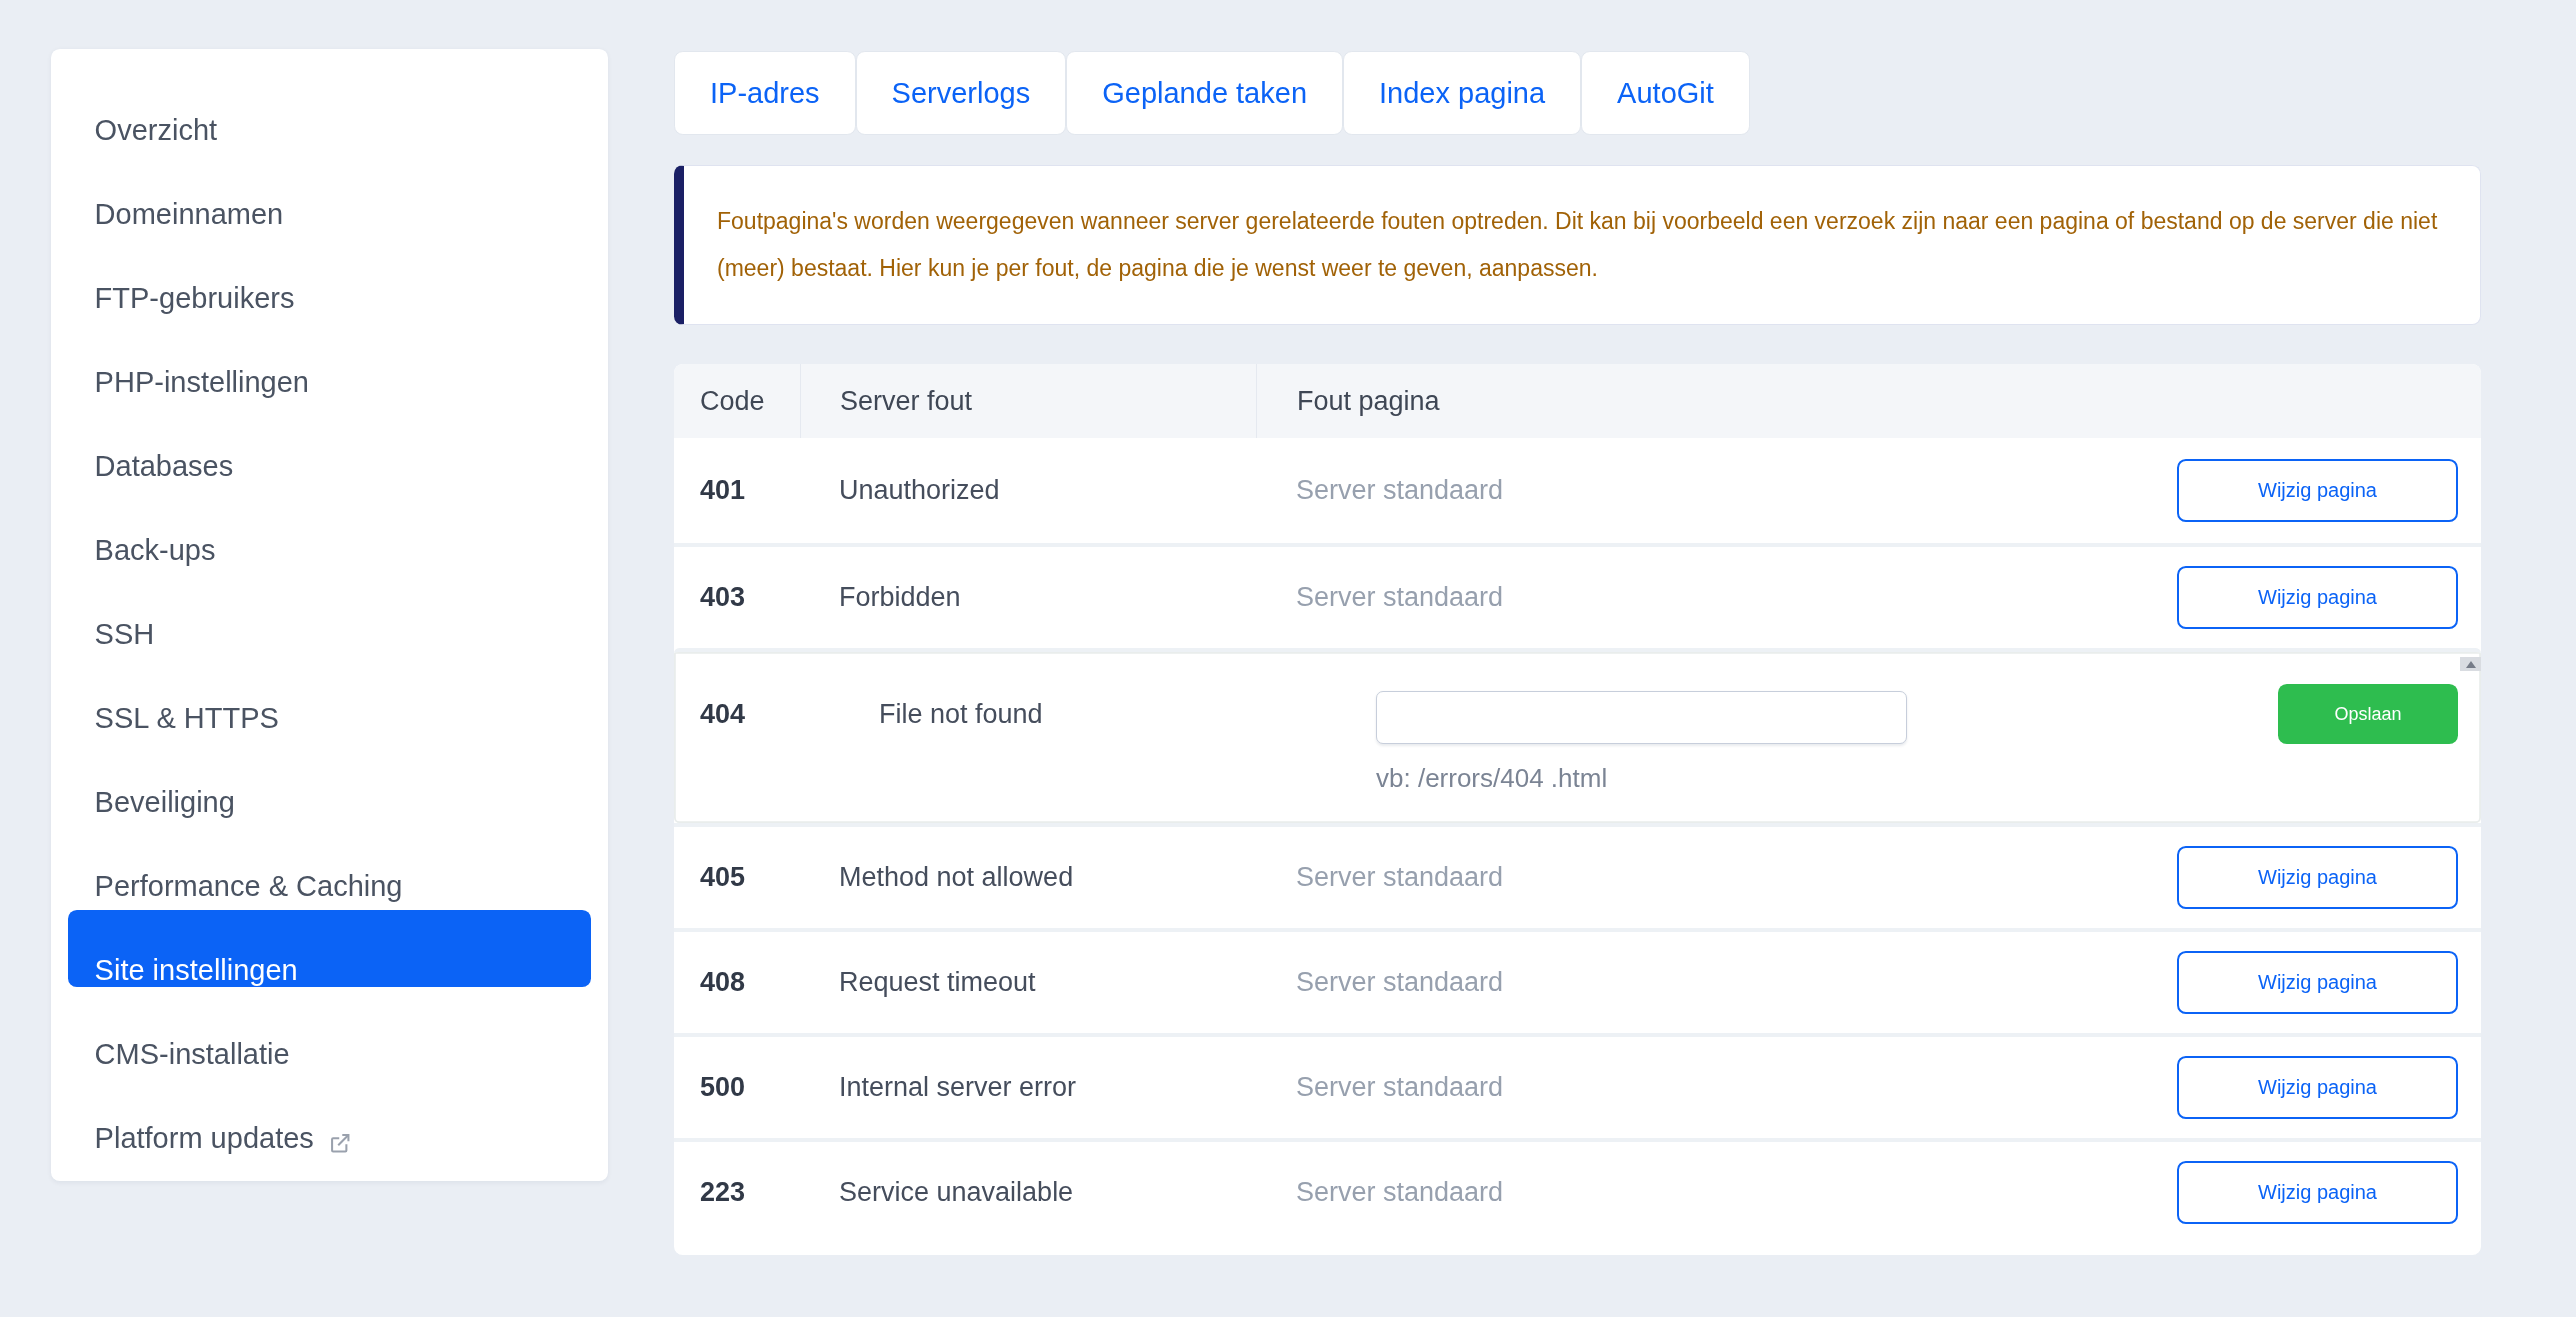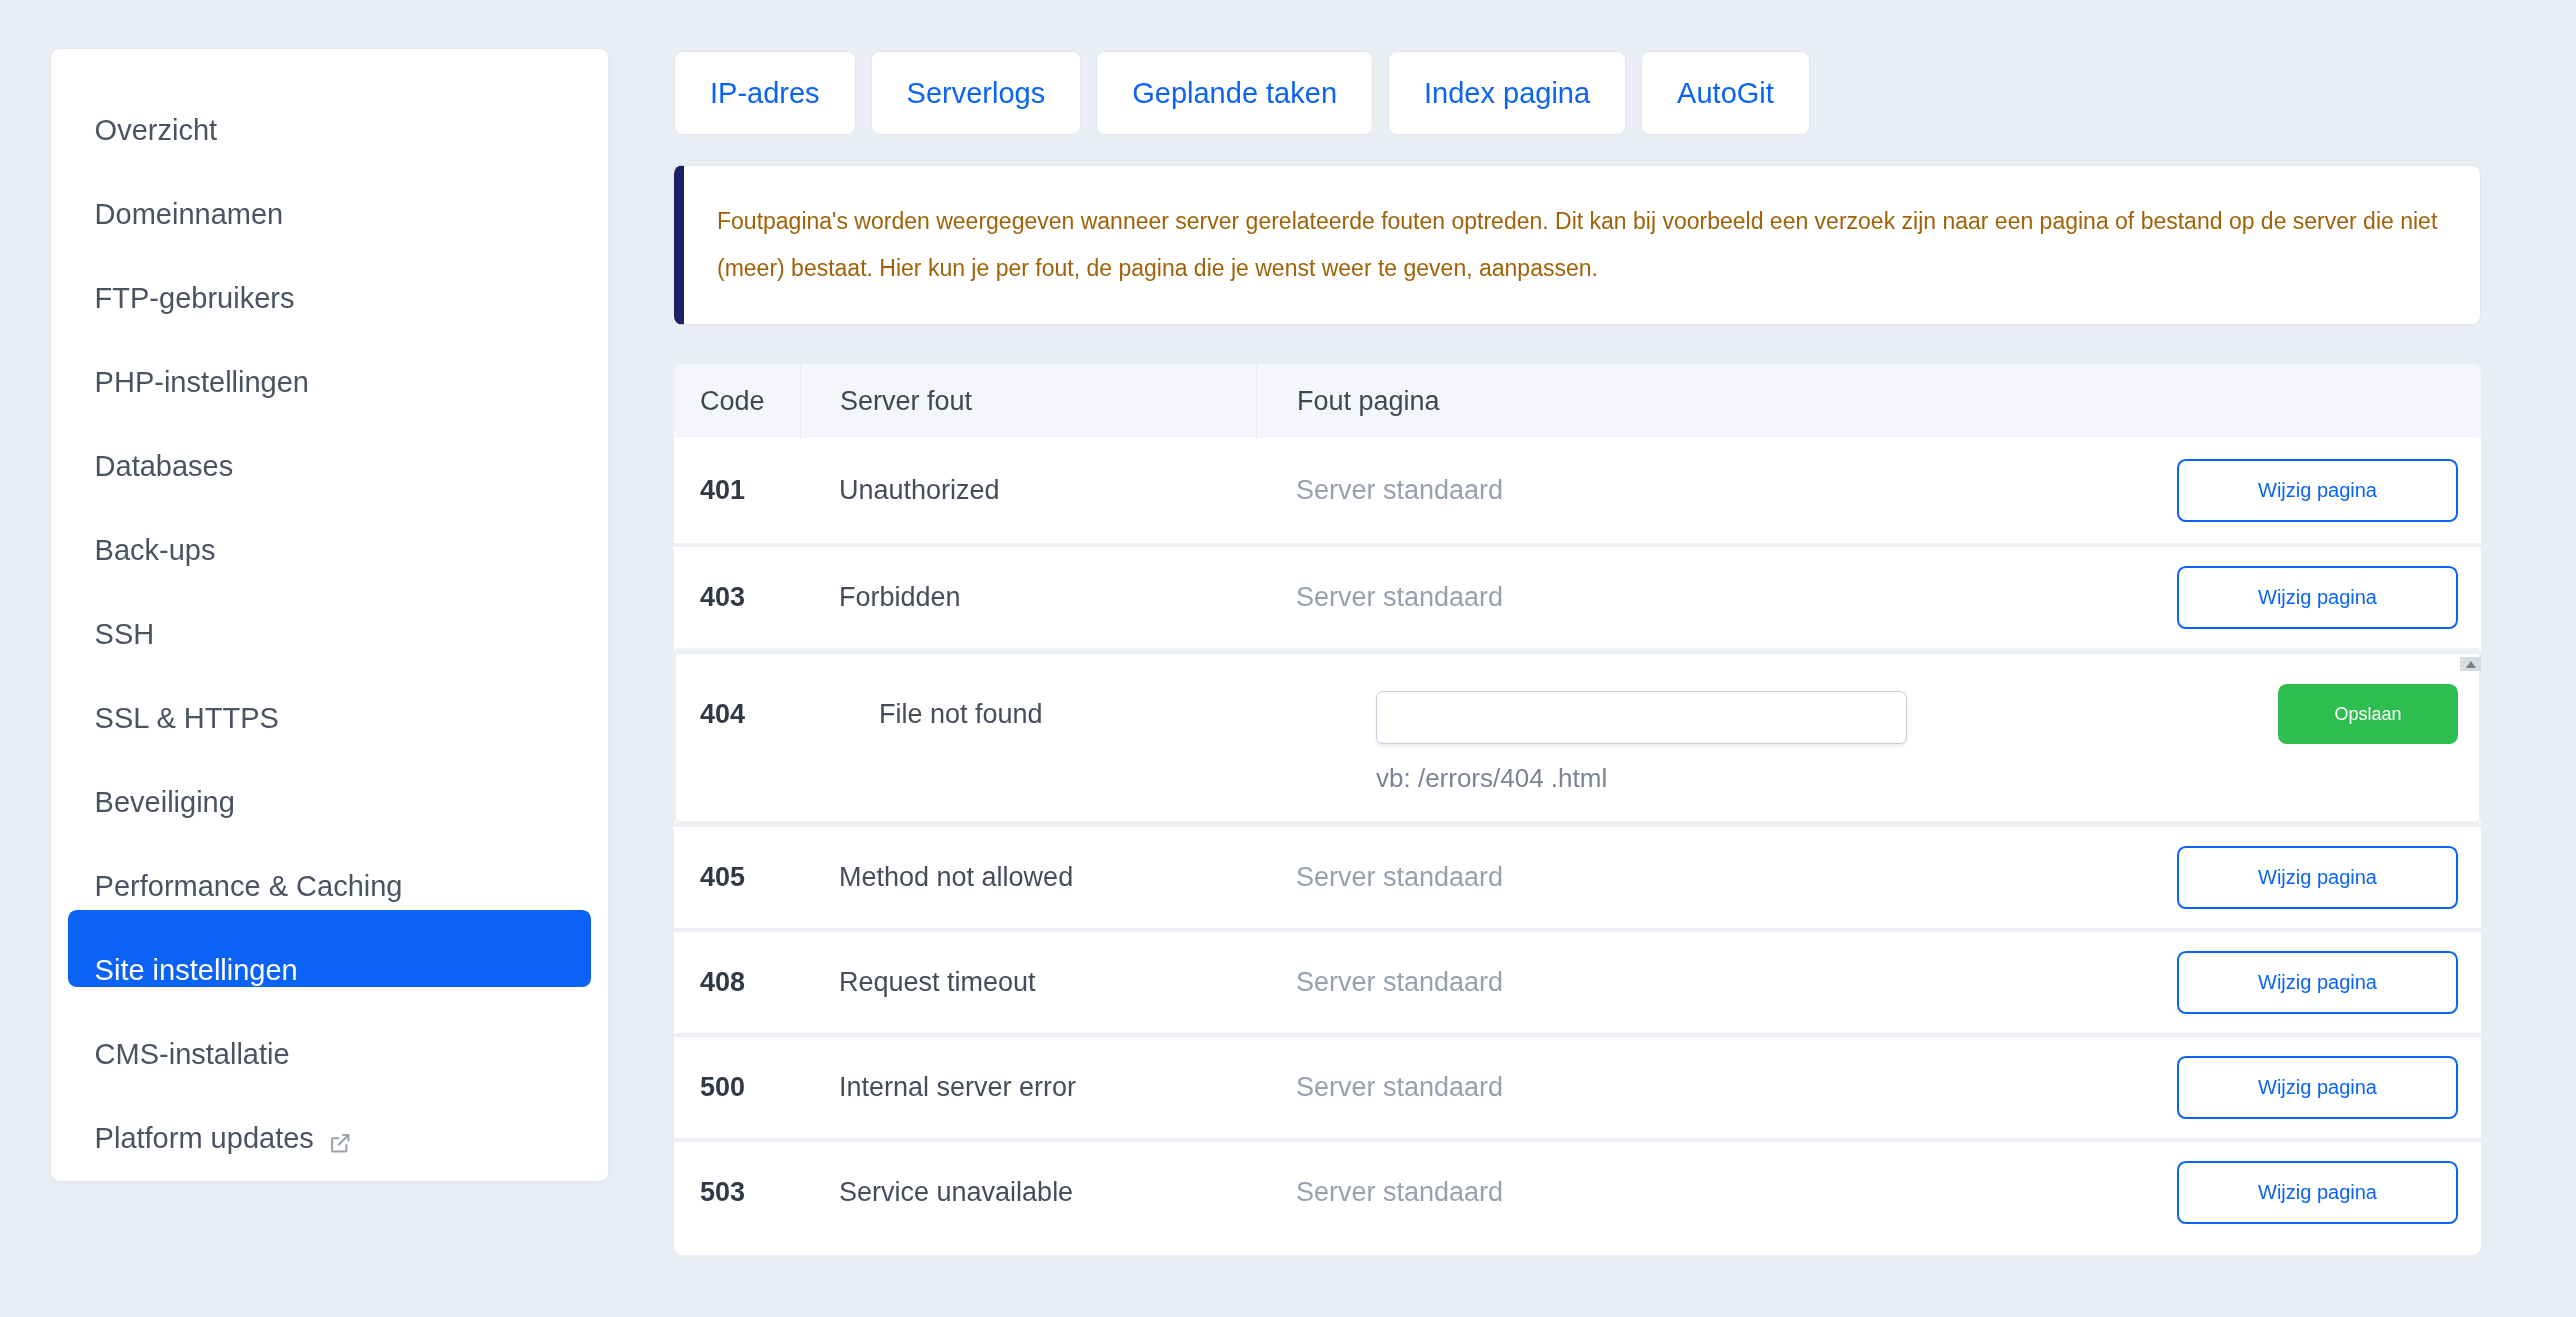--- a/index.html
+++ b/index.html
@@ -17,21 +17,21 @@
     height:77px; margin-bottom:7px; border-radius:8.8px;
     display:flex; align-items:flex-end; padding:0 27px;
     font-size:29px; color:#4a5362; cursor:pointer; white-space:nowrap;
   }
   .side-item.active { background:#0b63f6; color:#ffffff; }
   .ext-icon { margin-left:14px; display:inline-flex; align-items:center; }
 
   
   .main { position:absolute; left:674px; top:51px; width:1807px; }
 
-  .tabs { display:flex; gap:15px; }
+  .tabs { display:flex; }
   .tab {
     height:84px; background:#ffffff; border:1.8px solid #e2e7ee; border-radius:8.8px;
     color:#0b63f6; font-size:29px; display:flex; align-items:center; justify-content:center;
     padding:0 35px; cursor:pointer; white-space:nowrap;
   }
   .tab.active { background:#0b63f6; border-color:#0b63f6; color:#ffffff; }
 
   .info {
     margin-top:30px; background:#ffffff;
     border:1.8px solid #dfe3f0; border-left:10.5px solid #1b2065; border-radius:8.8px;
@@ -213,21 +213,21 @@
       </div>
 
       <div class="trow">
         <div class="cell-code">500</div>
         <div class="cell-error">Internal server error</div>
         <div class="cell-page">Server standaard</div>
         <button class="btn-outline">Wijzig pagina</button>
       </div>
 
       <div class="trow">
-        <div class="cell-code">503</div>
+        <div class="cell-code">223</div>
         <div class="cell-error">Service unavailable</div>
         <div class="cell-page">Server standaard</div>
         <button class="btn-outline">Wijzig pagina</button>
       </div>
     </div>
 
   </main>
 </div>
 
 

